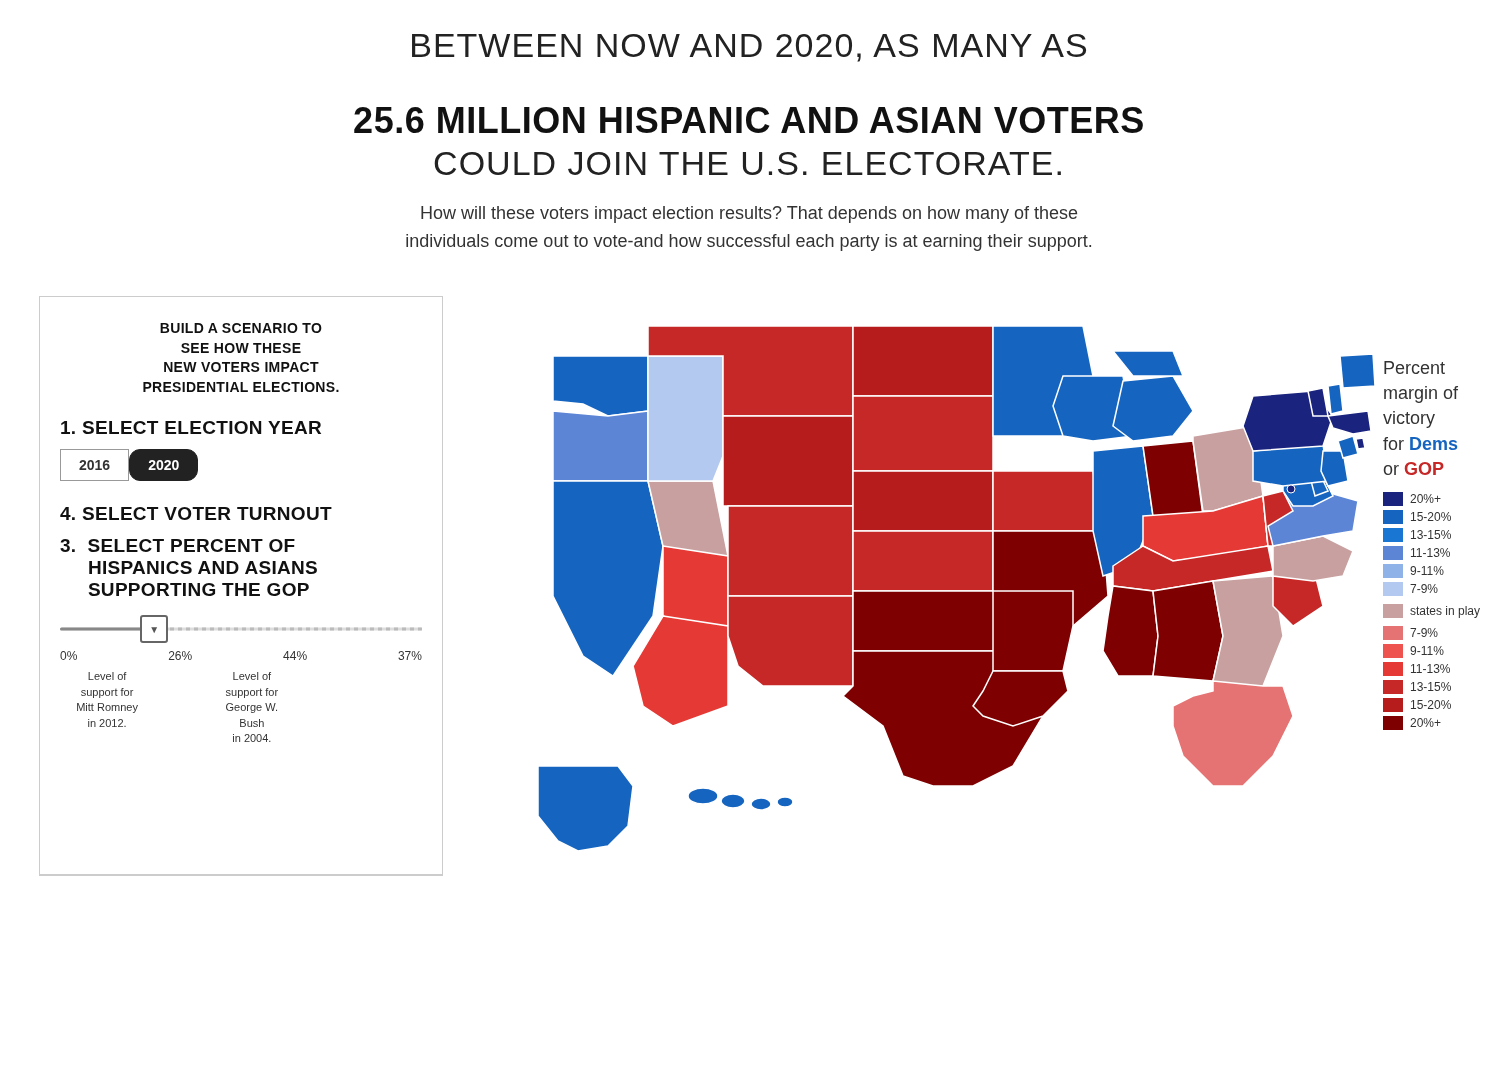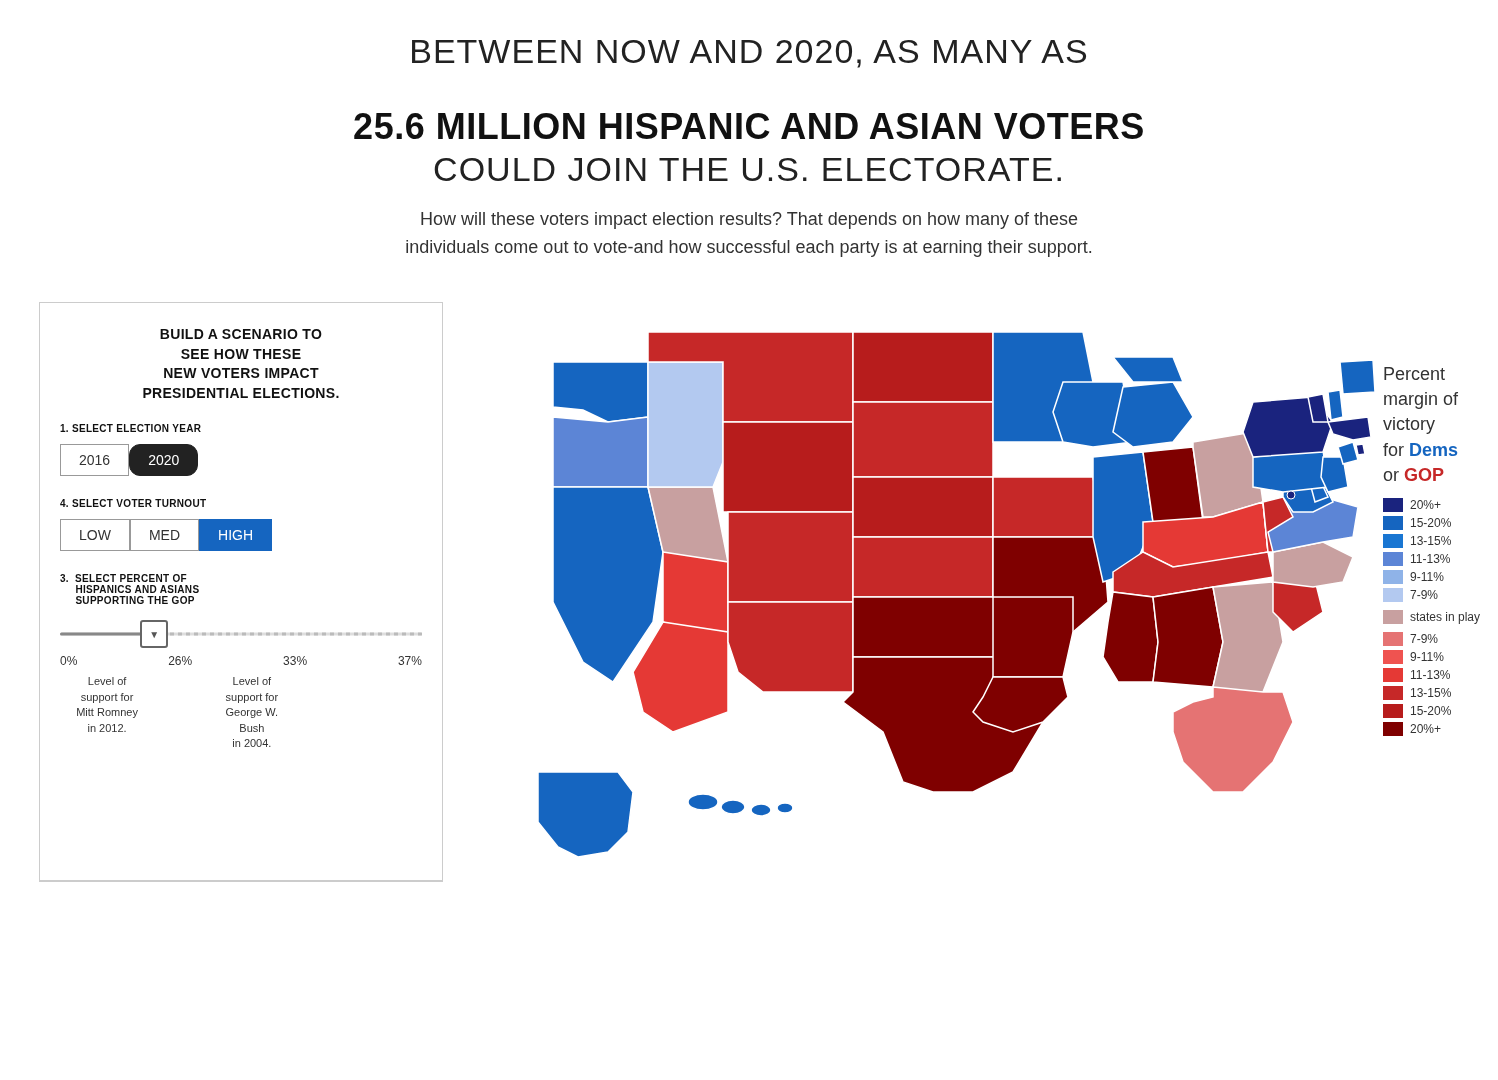--- a/index.html
+++ b/index.html
@@ -11,21 +11,21 @@
       overflow: hidden;
     }
 
     .page-wrapper {
       width: 1498px;
       min-height: 1080px;
       background: #fff;
       display: flex;
       flex-direction: column;
       align-items: center;
-      padding: 30px 0 20px;
+      padding: 24px 0 20px;
     }
 
     
     .header {
       text-align: center;
       margin-bottom: 20px;
       max-width: 900px;
     }
     .header-top {
       font-family: Arial, Helvetica, sans-serif;
@@ -81,38 +81,38 @@
       font-weight: 800;
       color: #111;
       text-align: center;
       line-height: 1.4;
       margin-bottom: 20px;
       letter-spacing: 0.3px;
     }
 
     .section-label {
       font-family: Arial, Helvetica, sans-serif;
-      font-size: 10px;
+      font-size: 19px;
       font-weight: 800;
       color: #111;
       margin-bottom: 10px;
       letter-spacing: 0.3px;
     }
 
     .btn-group {
       display: flex;
       flex-direction: row;
       gap: 0;
       margin-bottom: 22px;
     }
 
     .btn {
       font-family: Arial, Helvetica, sans-serif;
       font-size: 14px;
-      font-weight: 400;
+      font-weight: 700;
       padding: 7px 18px;
       border: 1px solid #999;
       background: #fff;
       color: #333;
       cursor: pointer;
       outline: none;
     }
     .btn.active-dark {
       background: #222;
       color: #fff;
@@ -320,40 +320,35 @@
         BUILD A SCENARIO TO<br>SEE HOW THESE<br>NEW VOTERS IMPACT<br>PRESIDENTIAL ELECTIONS.
       </div>
 
       <div class="section-label">1.  SELECT ELECTION YEAR</div>
       <div class="btn-group">
         <button class="btn">2016</button>
         <button class="btn active-dark">2020</button>
       </div>
 
       <div class="section-label">4.  SELECT VOTER TURNOUT</div>
-      <div class="btn-group">
-        <button class="btn">LOW</button>
-        <button class="btn">MED</button>
-        <button class="btn active-blue">HIGH</button>
-      </div>
 
       <div class="section-label">
         3. &nbsp;SELECT PERCENT OF<br>&nbsp;&nbsp;&nbsp;&nbsp;&nbsp;HISPANICS AND ASIANS<br>&nbsp;&nbsp;&nbsp;&nbsp;&nbsp;SUPPORTING THE GOP
       </div>
       <div class="slider-section">
         <div class="slider-container">
           <div class="slider-track"></div>
           <div class="slider-fill"></div>
           <div class="slider-dashes"></div>
           <div class="slider-thumb"></div>
         </div>
         <div class="slider-labels">
           <span>0%</span>
           <span>26%</span>
-          <span>33%</span>
+          <span>44%</span>
           <span>37%</span>
         </div>
         <div class="slider-annotations">
           <div class="annotation-left">Level of<br>support for<br>Mitt Romney<br>in 2012.</div>
           <div style="width:18%"></div>
           <div class="annotation-right">Level of<br>support for<br>George W. Bush<br>in 2004.</div>
         </div>
       </div>
 
       <div class="divider"></div>

